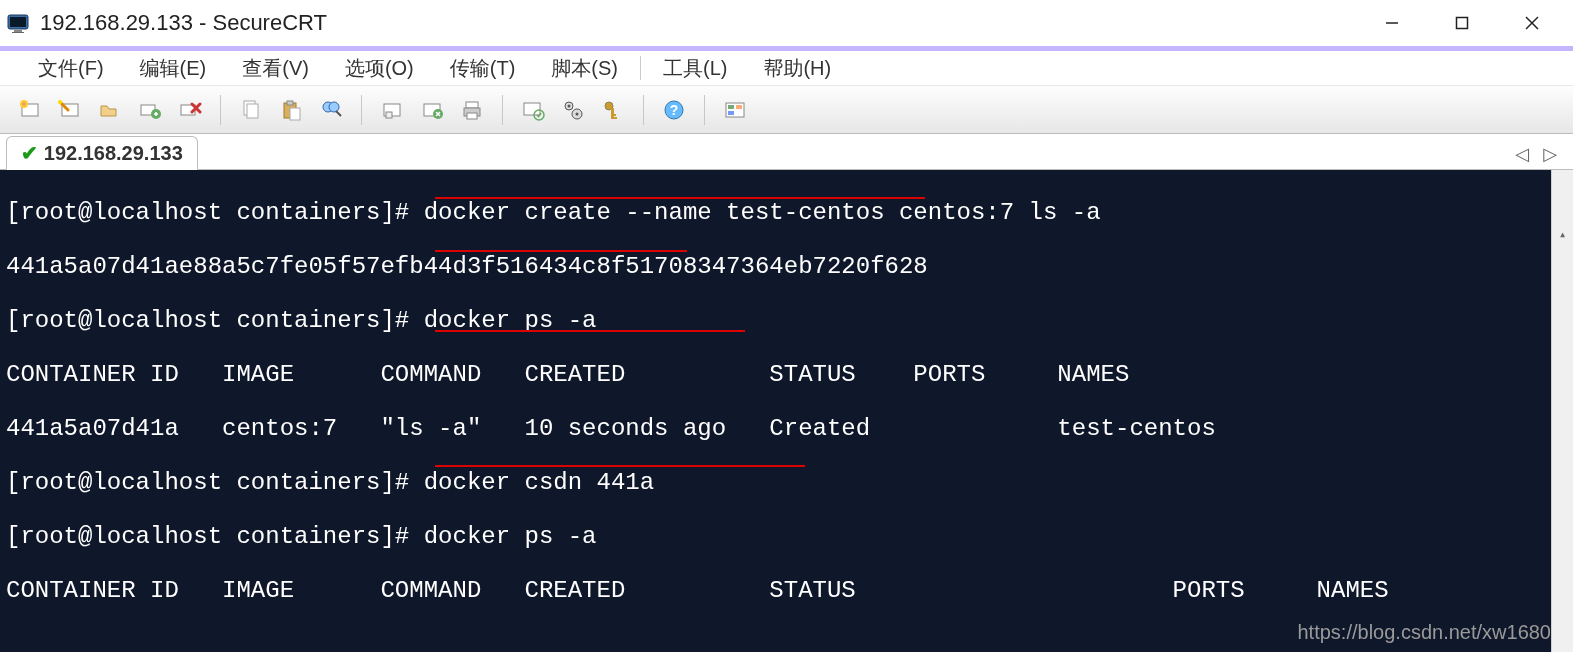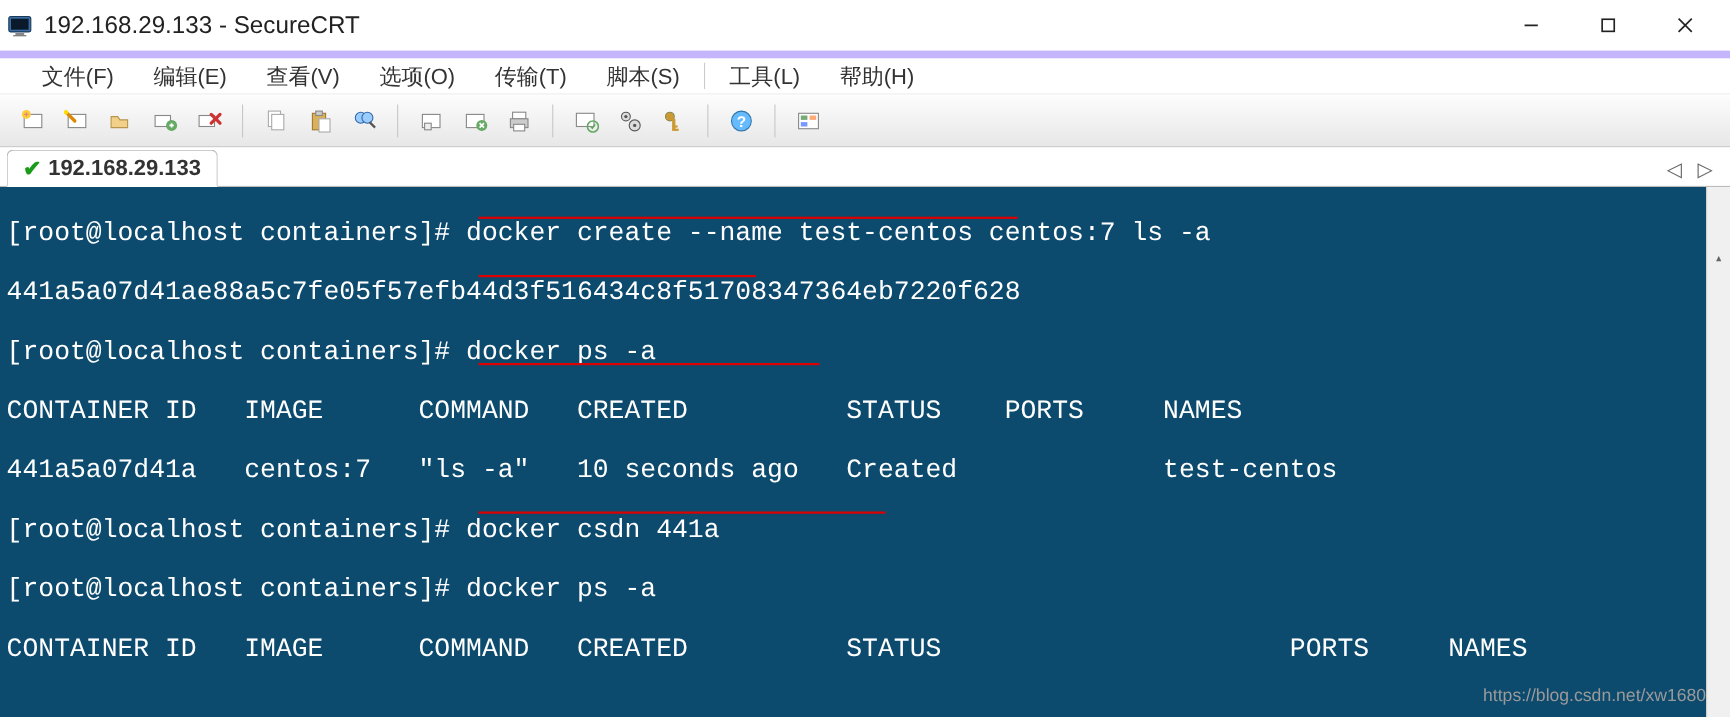--- a/index.html
+++ b/index.html
@@ -2,36 +2,36 @@
 <html><head>
 <meta charset="utf-8">
 <style>
   * { box-sizing: border-box; margin: 0; padding: 0; }
   html, body { width: 1573px; height: 652px; font-family: "Segoe UI", Tahoma, sans-serif; background: #fff; overflow: hidden; }
   .titlebar { height: 46px; display: flex; align-items: center; padding: 0 6px; background: #fff; text-align: right; }
   .titlebar .appicon { width: 24px; height: 24px; display: inline-flex; align-items: center; justify-content: center; margin-right: 10px; }
   .titlebar .title { font-size: 22px; color: #222; }
   .winbtns { margin-left: auto; display: flex; }
   .winbtn { width: 70px; height: 40px; display: flex; align-items: center; justify-content: center; font-size: 16px; color: #222; }
-  .menubar { height: 40px; display: flex; align-items: center; padding: 0 20px; gap: 0; border-top: 7px solid #c4b5fd; border-bottom: 1px solid #e8e8e8; font-size: 20px; color: #333; }
+  .menubar { height: 40px; display: flex; align-items: center; padding: 0 20px; gap: 0; border-top: 5px solid #c4b5fd; border-bottom: 1px solid #e8e8e8; font-size: 20px; color: #333; }
   .menubar .menuitem { padding: 0 18px; }
   .menubar .sep { width: 1px; height: 24px; background: #ccc; margin: 0 4px; }
   .toolbar { height: 48px; background: linear-gradient(#fdfdfd, #e7e7e7); border-bottom: 1px solid #bcbcbc; display: flex; align-items: center; padding: 0 14px; gap: 8px; }
   .tbtn { width: 32px; height: 32px; display: flex; align-items: center; justify-content: center; font-size: 20px; }
   .tsep { width: 1px; height: 30px; background: #c7c7c7; margin: 0 6px; }
   .tabstrip { height: 36px; display: flex; align-items: flex-end; background: #fff; border-bottom: 1px solid #bcbcbc; padding: 0 6px; position: relative; }
   .tab { display: flex; align-items: center; gap: 6px; height: 34px; padding: 0 14px; border: 1px solid #bcbcbc; border-bottom: 1px solid #fff; background: #fff; border-radius: 6px 6px 0 0; font-size: 20px; font-weight: 600; color: #333; position: relative; top: 1px;}
   .tab .chk { color: #1a9b1a; font-size: 20px; }
   .nav-arrows { margin-left: auto; display: flex; gap: 14px; font-size: 18px; color: #666; padding-right: 10px; padding-bottom: 4px;}
-  .terminal { background: #0c4a6e; color: #fff; font-family: "Consolas", "Courier New", monospace; font-size: 24px; line-height: 27px; padding: 2px 6px; height: calc(652px - 46px - 40px - 48px - 36px); overflow: hidden; white-space: pre; position: relative; }
+  .terminal { background: #0f172a; color: #fff; font-family: "Consolas", "Courier New", monospace; font-size: 24px; line-height: 27px; padding: 2px 6px; height: calc(652px - 46px - 40px - 48px - 36px); overflow: hidden; white-space: pre; position: relative; }
   .terminal .line { position: relative; white-space: pre; }
   .scrollbar { position: absolute; right: 0; top: 0; width: 22px; height: 100%; background: #f0f0f0; border-left: 1px solid #d0d0d0; }
   .scroll-up, .scroll-down { height: 22px; display: flex; align-items: center; justify-content: center; font-size: 12px; color: #666; }
   .underline { position: absolute; height: 2px; background: #d00; pointer-events: none; }
-  .watermark { position: absolute; right: 22px; bottom: 6px; color: #9a9a9a; font-size: 16px; font-family: "Segoe UI", sans-serif; pointer-events: none; }
+  .watermark { position: absolute; right: 22px; bottom: 6px; color: #9a9a9a; font-size: 20px; font-family: "Segoe UI", sans-serif; pointer-events: none; }
   svg { display: block; }
 </style>
 </head>
 <body>
 
 <div class="titlebar">
   <span class="appicon">
     <svg width="24" height="24" viewBox="0 0 24 24">
       <rect x="2" y="4" width="20" height="14" rx="2" fill="#3a6ea5" stroke="#1a3a5a" stroke-width="1"></rect>
       <rect x="4" y="6" width="16" height="10" fill="#0a1a2a"></rect>

